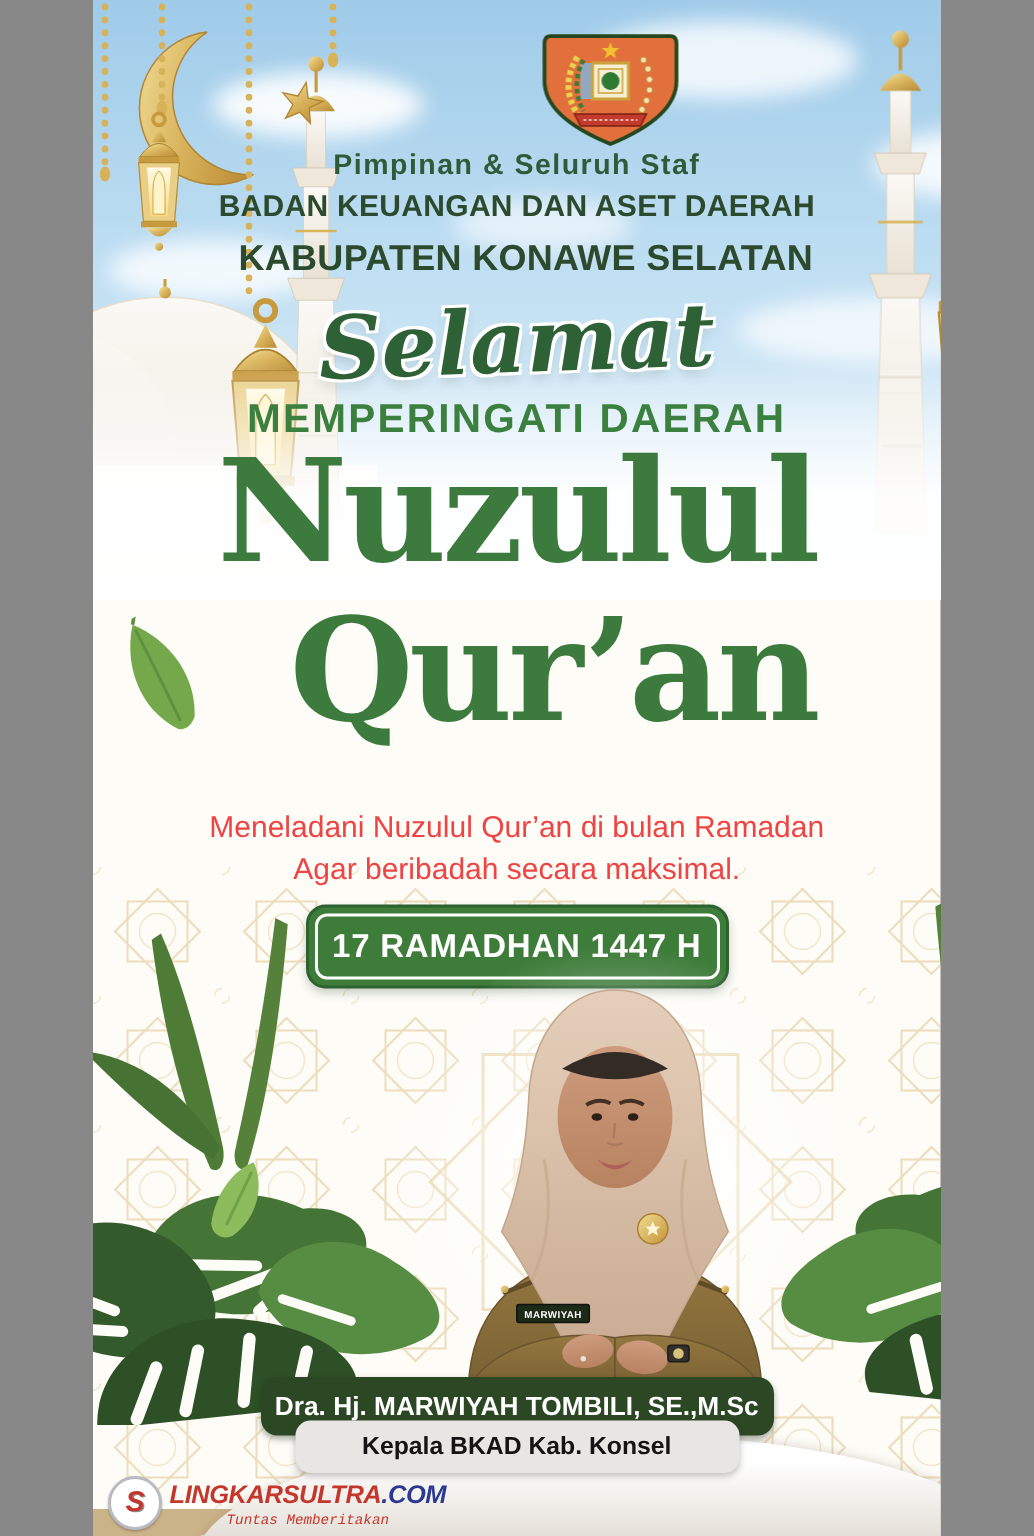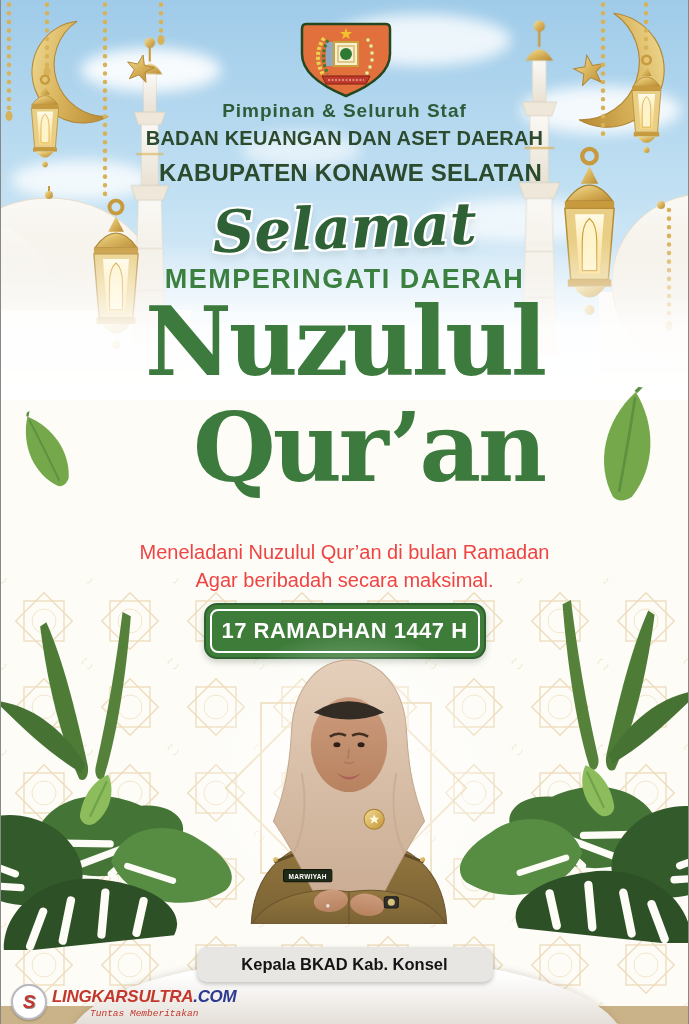--- a/index.html
+++ b/index.html
@@ -1,17 +1,17 @@
 <!DOCTYPE html>
 <html><head>
 <meta charset="utf-8">
 <style>
   html,body{margin:0;padding:0;background:#888;}
   .poster{
-    position:relative;width:687px;height:1024px;margin:0 auto;
+    position:relative;width:565px;height:1024px;margin:0 auto;
     background:#fdfcf7;overflow:hidden;
     font-family:"Liberation Sans",sans-serif;
   }
   .abs{position:absolute;}
   
   .center-text{left:0;right:0;text-align:center;}
   .org-intro{top:100px;font-size:19px;font-weight:600;color:#2f5c38;letter-spacing:1px;z-index:3;}
   .org-line1{top:127px;font-size:20px;font-weight:800;color:#2b4a2e;letter-spacing:.2px;z-index:3;}
   .org-line2{top:159px;font-size:24px;font-weight:800;color:#2b4a2e;letter-spacing:.2px;z-index:3;padding-left:12px;}
   .script-word{
@@ -358,20 +358,23 @@
       <use href="#floatLeaf"></use>
     </svg>
   <svg class="abs float-leaf-r" width="82" height="123" viewBox="0 0 60 90">
       <use href="#floatLeaf"></use>
     </svg>
 
   <div class="abs bottom-band"></div>
   <div class="abs pedestal-base"></div>
   <div class="abs pedestal"></div>
 
+  <div class="abs name-bar">
+    <span>Dra. Hj. MARWIYAH TOMBILI, SE.,M.Sc</span>
+  </div>
   <div class="abs position-bar">
     <span>Kepala BKAD Kab. Konsel</span>
   </div>
 
   <div class="abs publisher">
     <div class="pub-icon">
       <span>S</span>
     </div>
     <div class="pub-text">
       <div class="pub-site">

